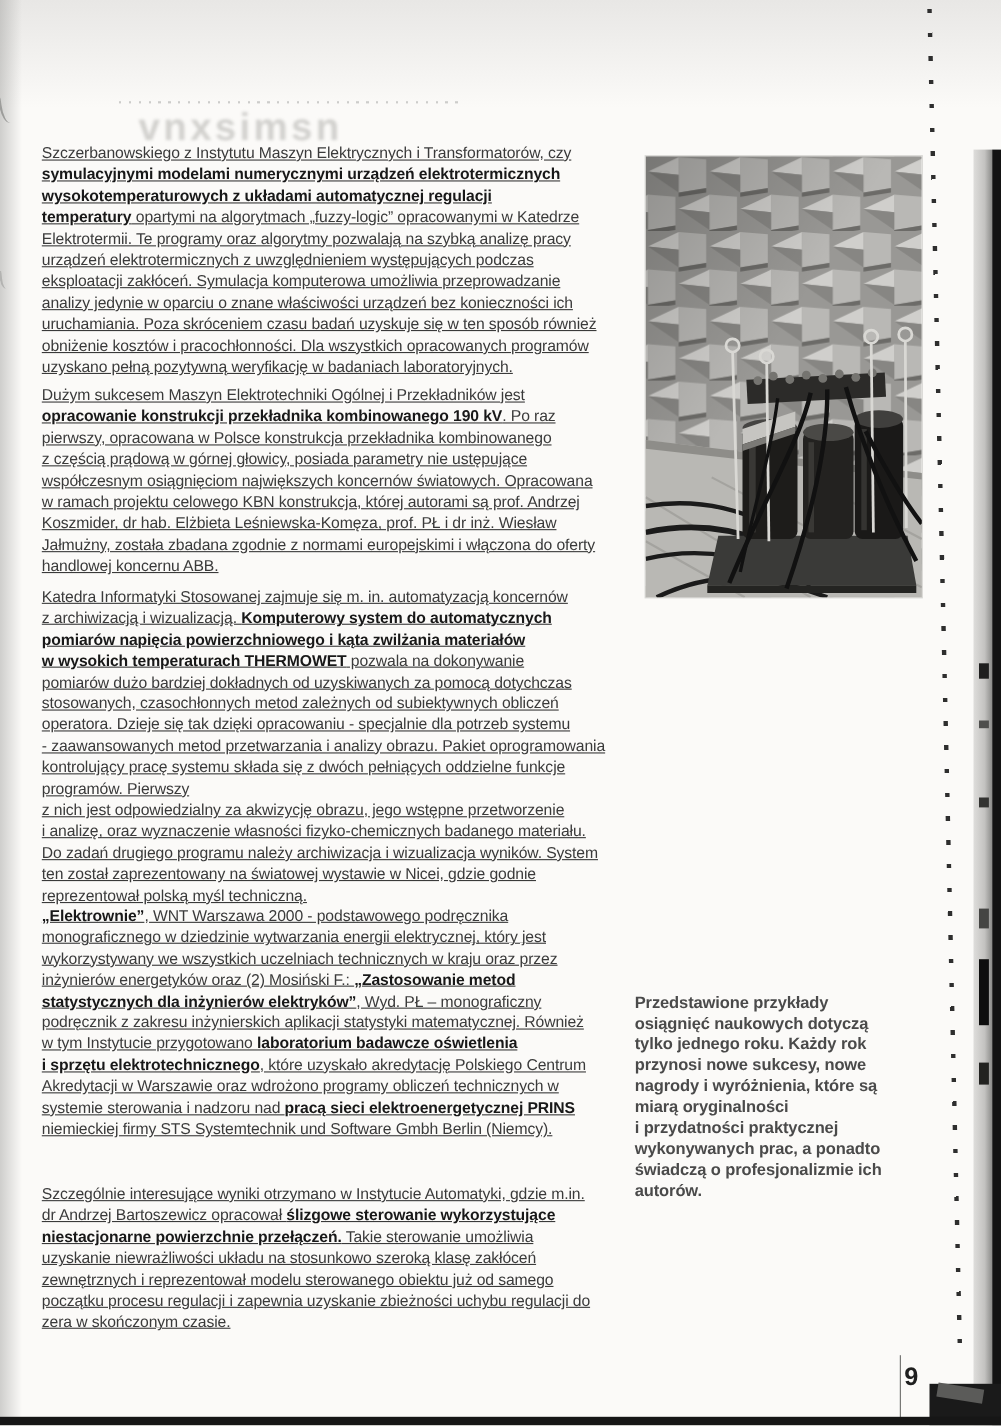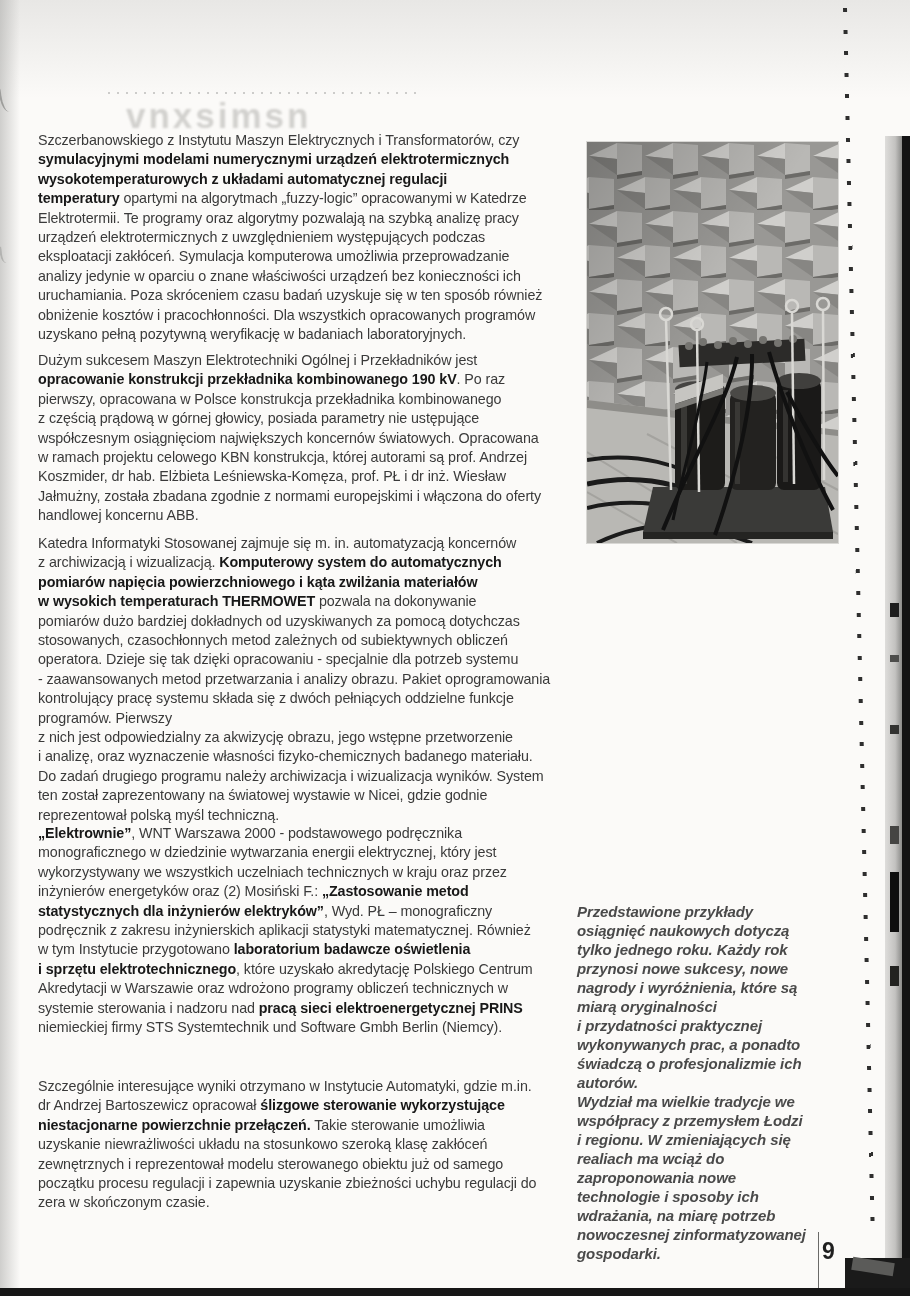--- a/index.html
+++ b/index.html
@@ -20,34 +20,34 @@
   .left-mark-2{position:absolute;left:0;top:246px;width:7px;height:17px;
     border-left:2px solid #b3b3b1;border-radius:0 0 0 60%;transform:rotate(-6deg);}
   .ghost-dotrow{position:absolute;left:108px;top:92px;width:312px;height:2px;opacity:.75;
     background:repeating-linear-gradient(to right,#bdbdbb 0 2px,rgba(0,0,0,0) 2px 9px);}
   .ghost-text{position:absolute;left:126px;top:96px;width:320px;
     font-size:35px;font-weight:bold;letter-spacing:3px;color:#d2d1ce;
     filter:blur(1.3px);user-select:none;}
   
   .para{position:absolute;left:38px;width:565px;
     font-size:14.3px;line-height:19.4px;letter-spacing:-0.1px;
-    color:#3a3a3a;white-space:pre;}
+    color:#3a3a3a;white-space:pre;text-decoration:underline;}
   .para .b{font-weight:bold;color:#181818;}
   .p1{top:131px}.p2{top:351px}.p3{top:534px}.p4{top:824px}.p5{top:1077px}
   
   .photo{position:absolute;left:587px;top:142px;width:251px;height:401px;
     box-shadow:0 0 0 1px #d8d7d4;}
   
   .dotcol{position:absolute;left:843px;top:8px;width:4px;height:1224px;
     transform:rotate(-1.3deg);transform-origin:top center;
     background:repeating-linear-gradient(to bottom,#2e2e2e 0 4px,rgba(0,0,0,0) 4px 21.6px);}
   
   .sidebar{position:absolute;left:577px;top:902px;width:260px;
     font-size:15px;font-weight:bold;line-height:19px;letter-spacing:-0.1px;
-    color:#4a4a4a;white-space:pre;font-style:italic;}
+    color:#4a4a4a;white-space:pre;}
   
   .folio-rule{position:absolute;left:818px;top:1232px;width:1px;height:60px;background:#6a6a68;}
   .folio{position:absolute;left:822px;top:1238px;font-size:23px;font-weight:bold;color:#1f1f1f;}
   
   .edge-gray{position:absolute;left:885px;top:136px;width:17px;height:1160px;
     background:linear-gradient(90deg,#dedddb,#c3c2c0 60%,#8b8b89);}
   .edge-gray .m{position:absolute;left:5px;width:9px;}
   .edge-black{position:absolute;left:902px;top:136px;width:8px;height:1160px;background:#131313;}
   .edge-bottom{position:absolute;left:0;top:1288px;width:910px;height:8px;background:#161616;}
   .corner-block{position:absolute;left:845px;top:1258px;width:65px;height:38px;background:#1a1a1a;}
@@ -218,29 +218,21 @@
   <div class="sidebar"><span class="b">Przedstawione przykłady
 osiągnięć naukowych dotyczą
 tylko jednego roku. Każdy rok
 przynosi nowe sukcesy, nowe
 nagrody i wyróżnienia, które są
 miarą oryginalności
 i przydatności praktycznej
 wykonywanych prac, a ponadto
 świadczą o profesjonalizmie ich
 autorów.
-</span><span class="b">Wydział ma wielkie tradycje we
-współpracy z przemysłem Łodzi
-i regionu. W zmieniających się
-realiach ma wciąż do
-zaproponowania nowe
-technologie i sposoby ich
-wdrażania, na miarę potrzeb
-nowoczesnej zinformatyzowanej
-gospodarki.</span></div>
+</span></div>
 
   <div class="folio-rule"></div>
   <div class="folio">9</div>
 
   <div class="edge-gray">
     <div class="m" style="top:467px;height:14px;background:#1e1e1e;"></div>
     <div class="m" style="top:519px;height:7px;background:#4e4e4c;"></div>
     <div class="m" style="top:589px;height:9px;background:#333331;"></div>
     <div class="m" style="top:690px;height:18px;background:#454543;"></div>
     <div class="m" style="top:736px;height:60px;background:#0e0e0e;"></div>

